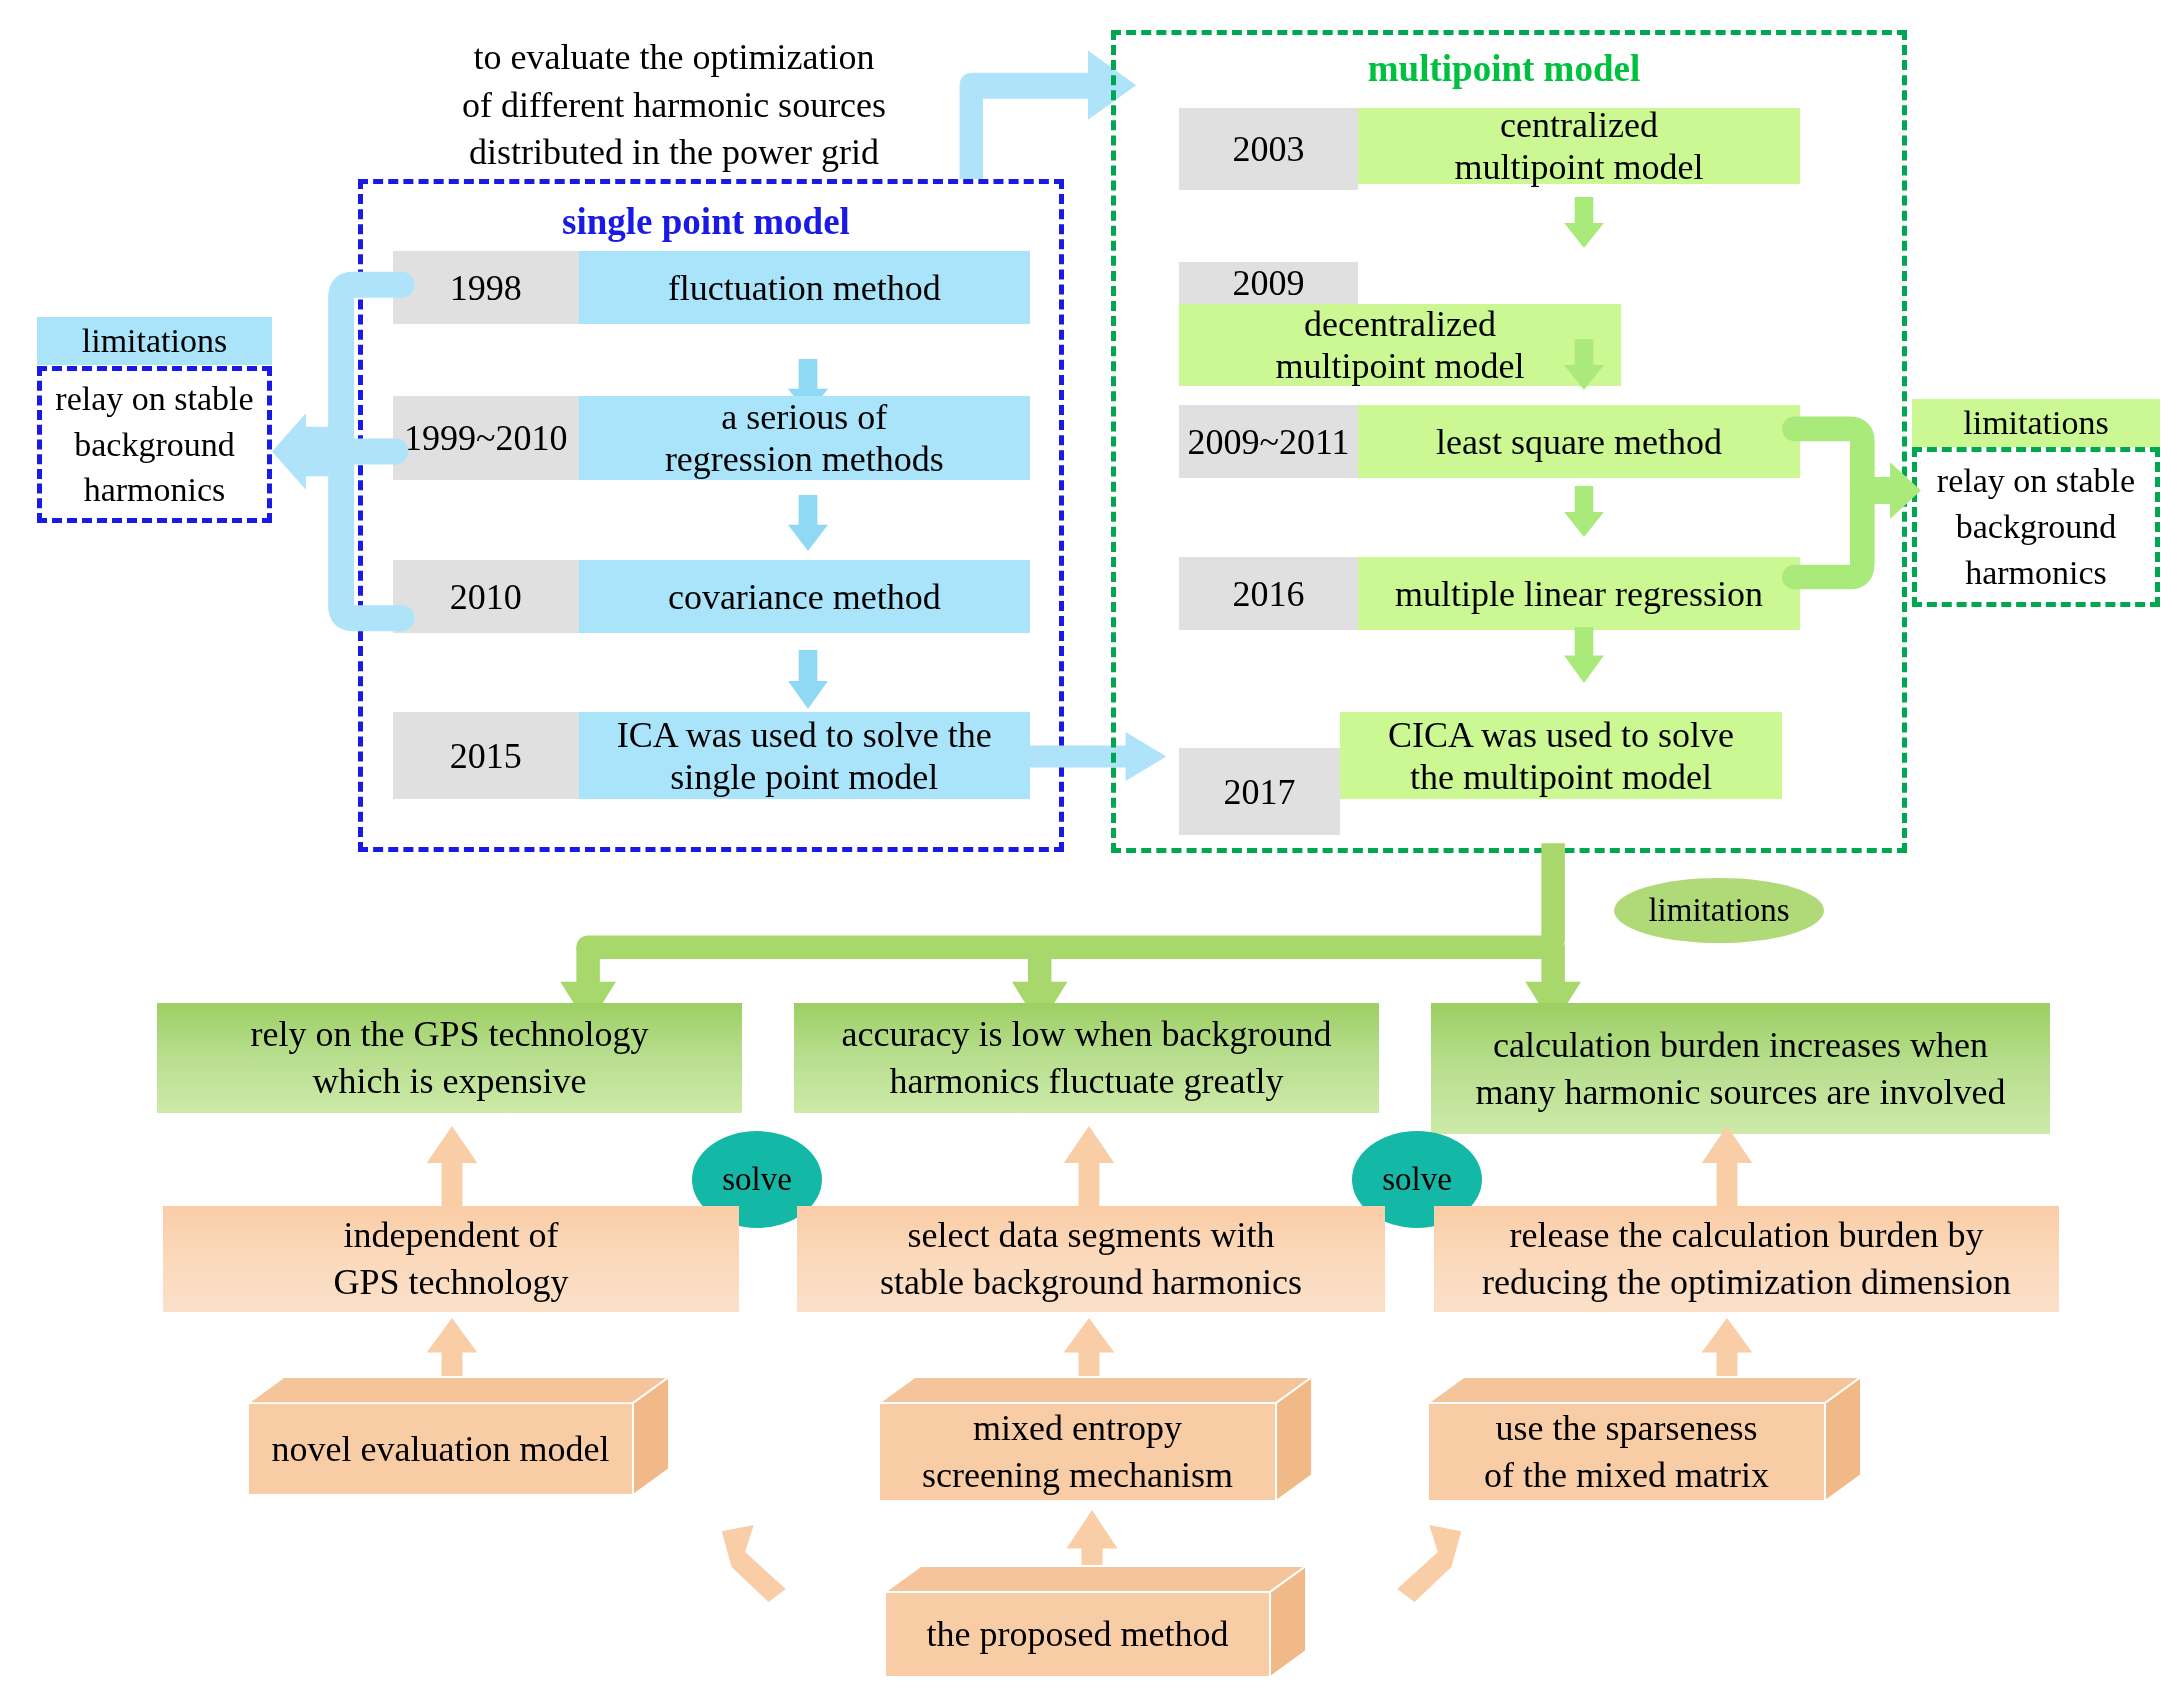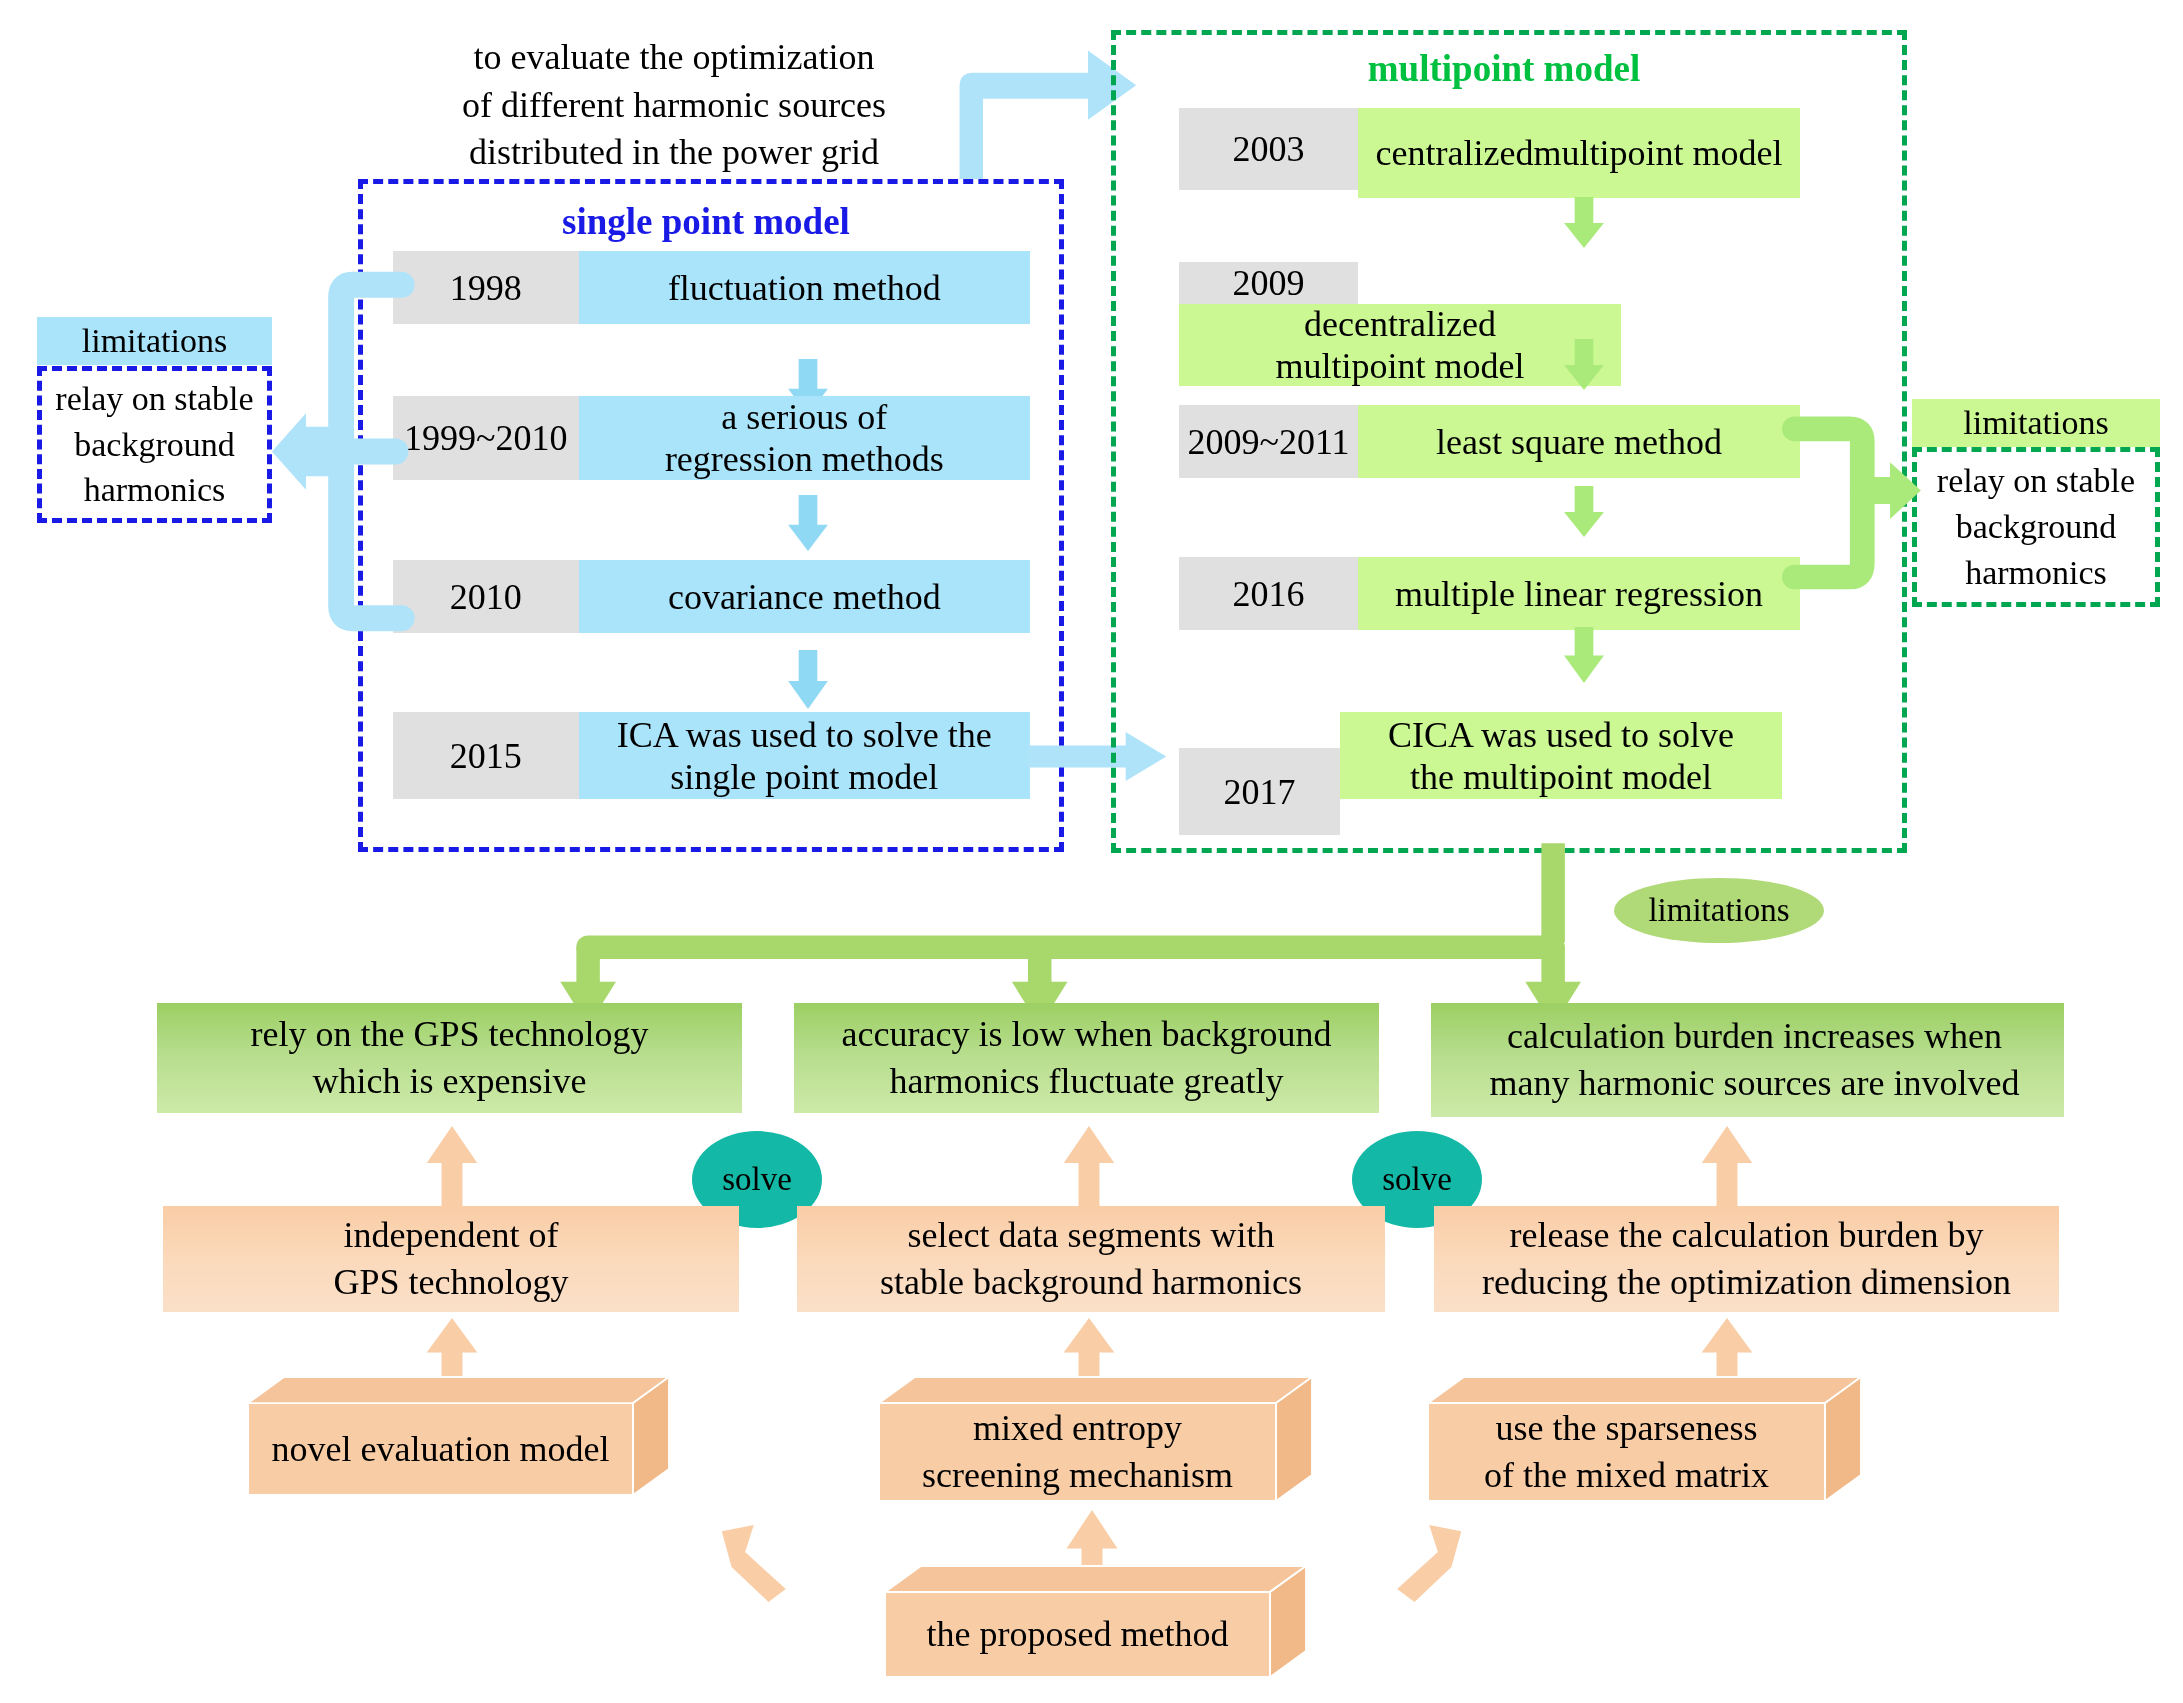--- a/index.html
+++ b/index.html
@@ -117,21 +117,21 @@
     <path d="M210 20 L130 20 Q112 20 112 40 L112 540 Q112 560 130 560 L210 560" fill="none" stroke="#aee3fa" stroke-width="42" stroke-linecap="round" stroke-linejoin="round"></path>
     <path d="M112 290 L200 290 L200 290" stroke="#aee3fa" stroke-width="42" fill="none" stroke-linecap="round"></path>
     <path d="M125 250 L125 330 L55 330 L55 352 L0 290 L55 228 L55 250 Z" fill="#aee3fa"></path>
   </svg>
 
   <div class="abs dashed-green" style="left:1111px;top:30px;width:786px;height:813px;"></div>
   <div class="abs title-green txt" style="left:1111px;top:48px;width:786px;">multipoint model</div>
 
   <div class="abs" style="left:1179px;top:108px;width:622px;height:82px;display:flex;">
     <div class="yearcell" style="width:179px;height:82px;">2003</div>
-    <div class="methodcell green-bg" style="width:442px;height:90px;flex-direction:row;">
+    <div class="methodcell green-bg" style="width:442px;height:76px;flex-direction:column;">
       <div>centralized</div>
       <div>multipoint model</div>
     </div>
   </div>
   <svg class="abs" style="left:1559px;top:197px;width:50px;height:51px;" viewBox="0 0 80 82">
     <path d="M25 0 L55 0 L55 42 L72 42 L40 82 L8 42 L25 42 Z" fill="#aaea7a"></path>
   </svg>
 
   <div class="abs" style="left:1179px;top:262px;width:622px;height:98px;display:flex;flex-direction:column;">
     <div class="yearcell" style="width:179px;height:82px;">2009</div>
@@ -196,21 +196,21 @@
   <div class="abs ellipse ellipse-green" style="left:1614px;top:878px;width:210px;height:65px;">limitations</div>
 
   <div class="abs greenbox" style="left:157px;top:1003px;width:585px;height:110px;flex-direction:column;">
     <div>rely on the GPS technology</div>
     <div>which is expensive</div>
   </div>
   <div class="abs greenbox" style="left:794px;top:1003px;width:585px;height:110px;flex-direction:column;">
     <div>accuracy is low when background</div>
     <div>harmonics fluctuate greatly</div>
   </div>
-  <div class="abs greenbox" style="left:1431px;top:1003px;width:619px;height:114px;flex-direction:column;padding-left:14px;">
+  <div class="abs greenbox" style="left:1431px;top:1003px;width:619px;height:131px;flex-direction:column;">
     <div>calculation burden increases when</div>
     <div>many harmonic sources are involved</div>
   </div>
 
   <div class="abs ellipse ellipse-orange" style="left:692px;top:1131px;width:130px;height:97px;">solve</div>
   <div class="abs ellipse ellipse-orange" style="left:1352px;top:1131px;width:130px;height:97px;">solve</div>
 
   <svg class="abs" style="left:424px;top:1126px;width:56px;height:80px;" viewBox="0 0 90 130">
     <path d="M45 0 L86 60 L62 60 L62 130 L28 130 L28 60 L4 60 Z" fill="#f9cda6"></path>
   </svg>

